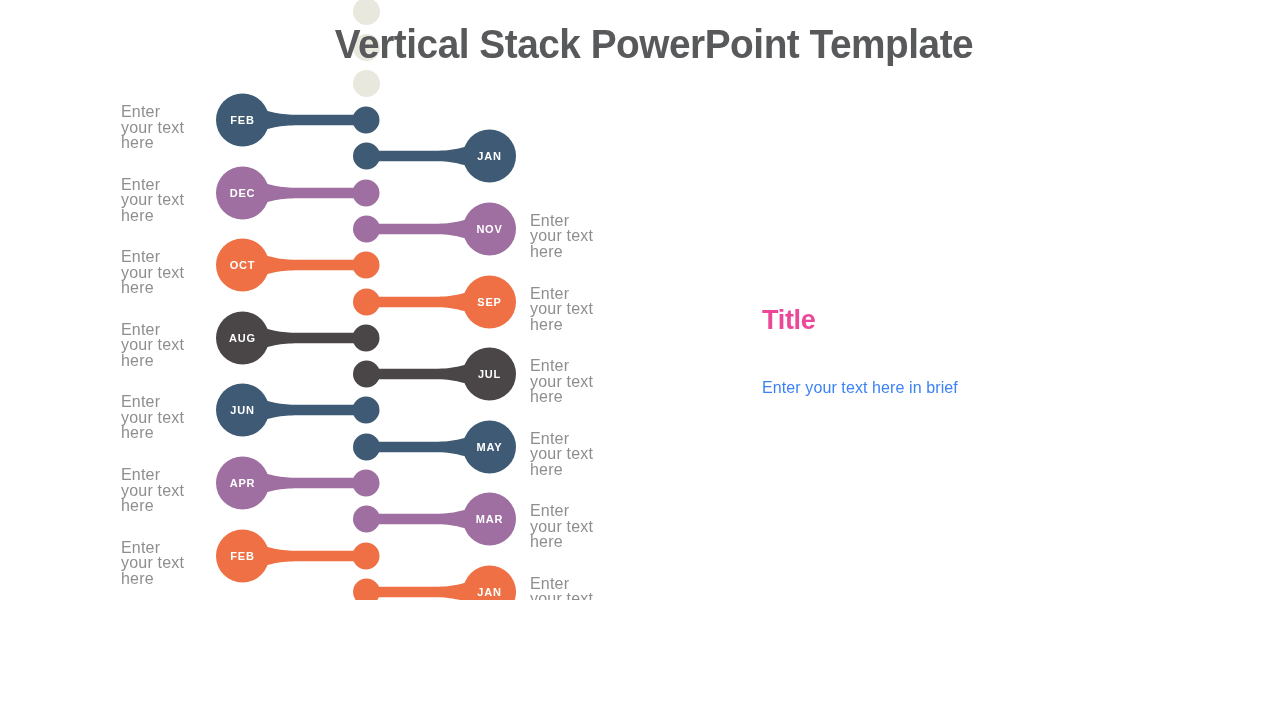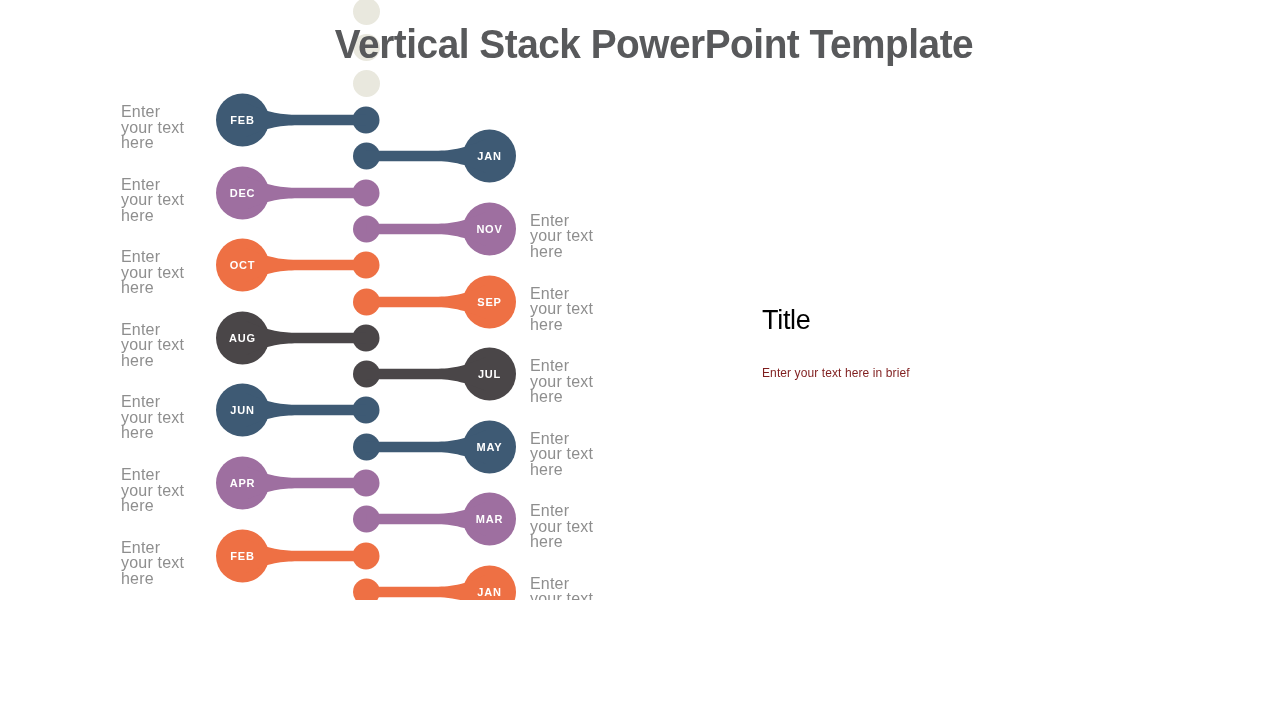--- a/index.html
+++ b/index.html
@@ -16,24 +16,24 @@
   .axis-dot{
     position:absolute;width:27px;height:27px;border-radius:50%;z-index:1;
   }
   .tl-svg{position:absolute;z-index:2;}
   .tl-label{
     position:absolute;width:72px;font-size:16px;line-height:15.5px;
     color:#8e8e8e;letter-spacing:0.2px;z-index:2;
   }
   .panel{position:absolute;left:762px;top:305px;width:420px;z-index:2;}
   .panel-title{
-    font-size:27px;font-weight:normal;color:#000000;letter-spacing:-0.3px;margin:0;
+    font-size:27px;font-weight:bold;color:#ec4899;letter-spacing:-0.3px;margin:0;
   }
   .panel-subtitle{
-    margin-top:30px;font-size:12px;color:#7f1d1d;letter-spacing:0.1px;
+    margin-top:43px;font-size:16px;color:#3b82f6;letter-spacing:0.1px;
   }
 </style>
 </head>
 <body>
 
 <div class="slide">
   <div class="main-title">Vertical Stack PowerPoint Template</div>
 
   <div id="timeline">
       <div class="axis-dot" style="background: rgb(233, 232, 222); left: 352.5px; top: -2.5px;"></div>

